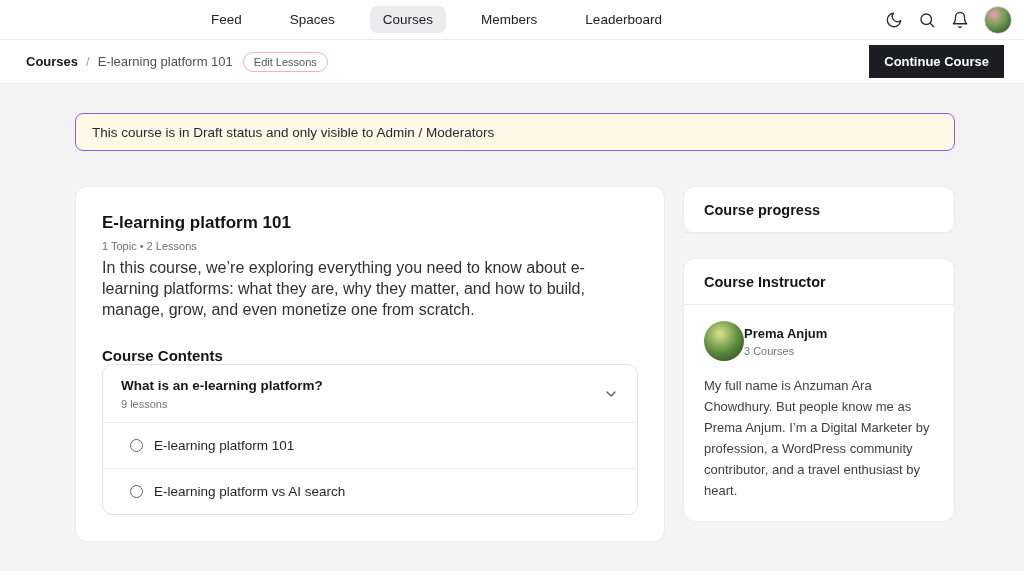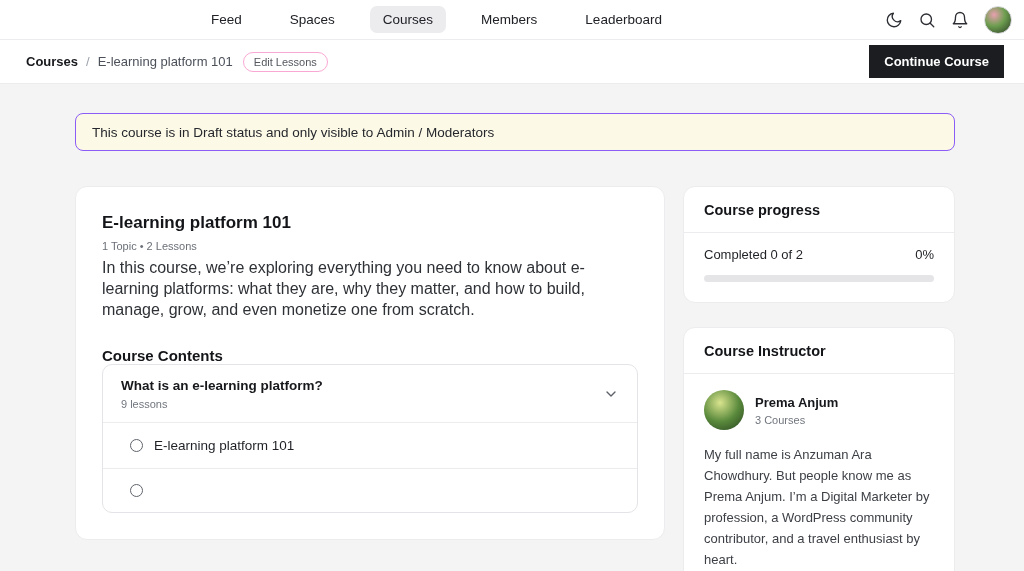--- a/index.html
+++ b/index.html
@@ -145,21 +145,21 @@
     margin-top: 13px;
     height: 7px;
     border-radius: 4px;
     background: #e5e5e8;
     overflow: hidden;
   }
   .progress-fill { height: 100%; background: #1c1d21; border-radius: 4px; width: 0%; }
 
   .instructor-card { margin-top: 24px; }
   .instructor-body { padding: 16px 20px 20px 20px; }
-  .instructor-profile { display: flex; align-items: center; gap: 11px; }
+  .instructor-profile { display: flex; align-items: center; }
   .avatar-md {
     width: 40px; height: 40px; border-radius: 50%;
     background: radial-gradient(circle at 40% 32%, #d9e48e 0%, #5a8a3c 52%, #26401f 100%);
     flex: 0 0 auto;
   }
   .instructor-name { font-size: 13px; font-weight: 700; color: #17181c; }
   .instructor-courses { font-size: 11px; color: #71767e; margin-top: 4px; }
   .instructor-bio { font-size: 13px; line-height: 21px; color: #3c3f45; margin-top: 14px; }
 </style>
 </head>
@@ -229,37 +229,29 @@
                 <polyline points="6 9 12 15 18 9"></polyline>
               </svg>
           </span>
         </div>
         <div class="lesson-row">
           <span class="radio-circle"></span>
           <span class="lesson-title">E-learning platform 101</span>
         </div>
         <div class="lesson-row">
           <span class="radio-circle"></span>
+          <span class="lesson-title">E-learning platform vs AI search</span>
         </div>
       </div>
     </section>
 
     <aside class="side-col">
 
       <div class="card">
         <div class="side-card-header">Course progress</div>
-        <div class="progress-body">
-          <div class="progress-row">
-            <span>Completed 0 of 2</span>
-            <span>0%</span>
-          </div>
-          <div class="progress-track">
-            <div class="progress-fill" style="width: 0%;"></div>
-          </div>
-        </div>
       </div>
 
       <div class="card instructor-card">
         <div class="side-card-header">Course Instructor</div>
         <div class="instructor-body">
           <div class="instructor-profile">
             <span class="avatar-md"></span>
             <div>
               <div class="instructor-name">Prema Anjum</div>
               <div class="instructor-courses">3 Courses</div>

